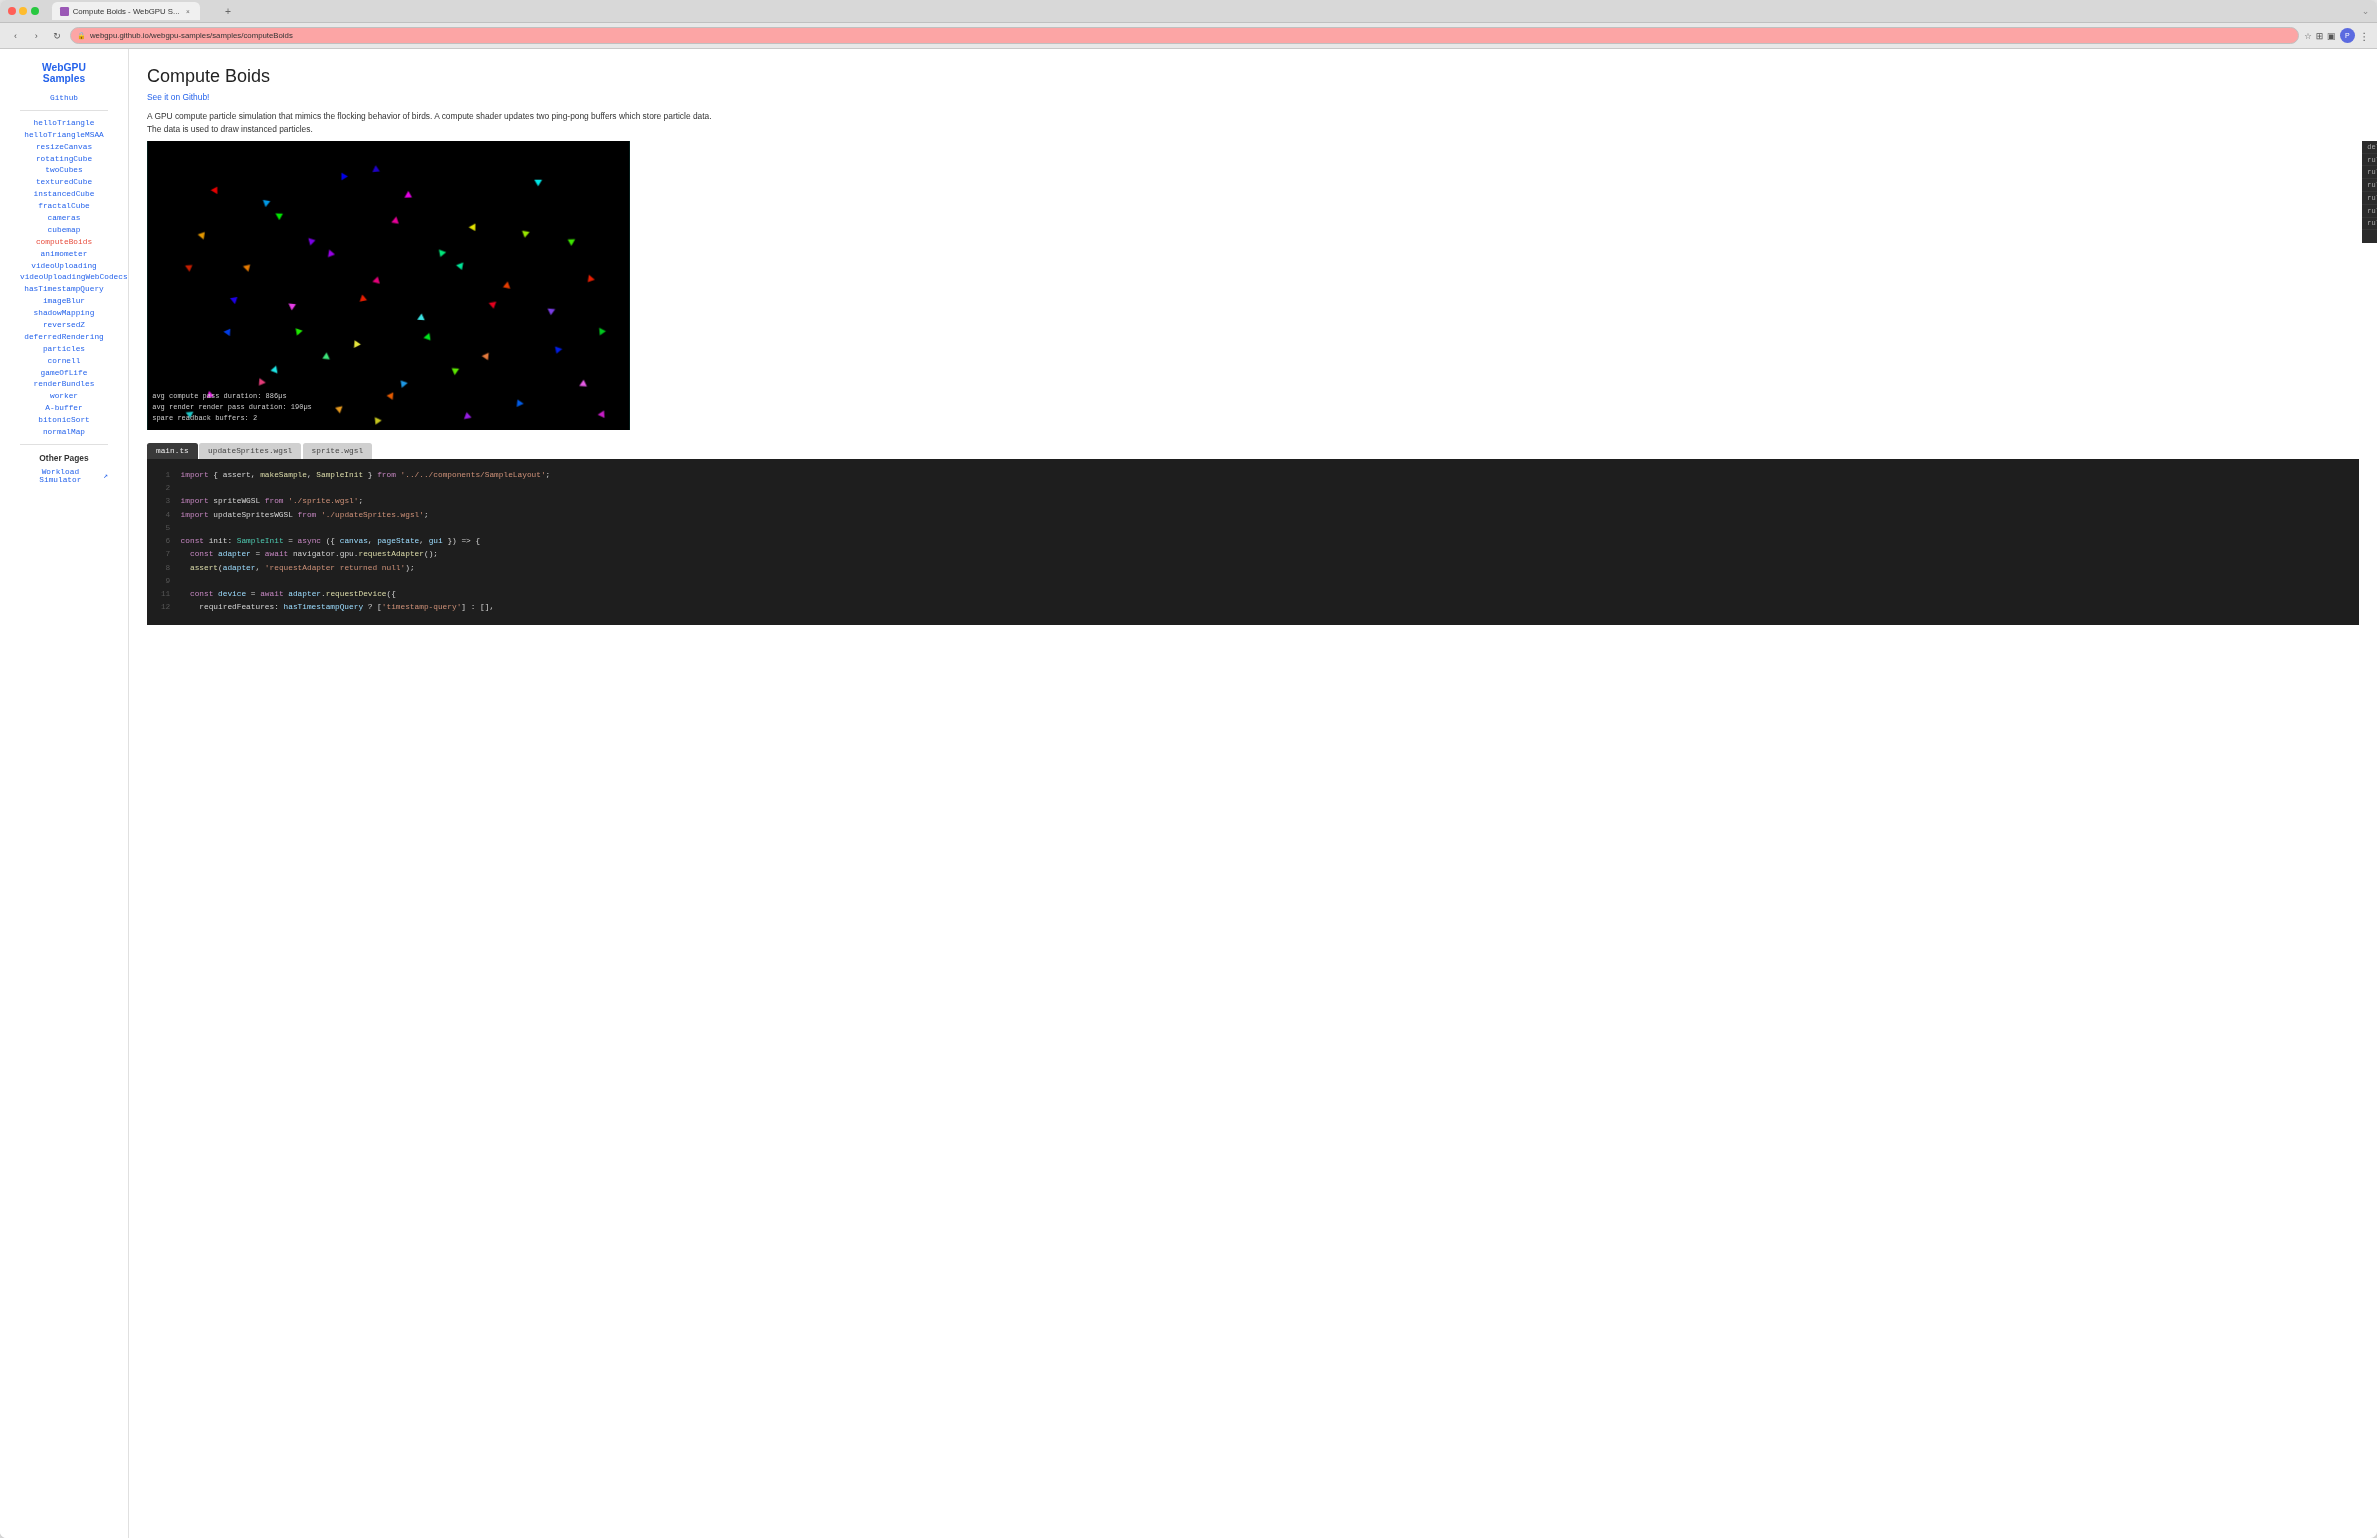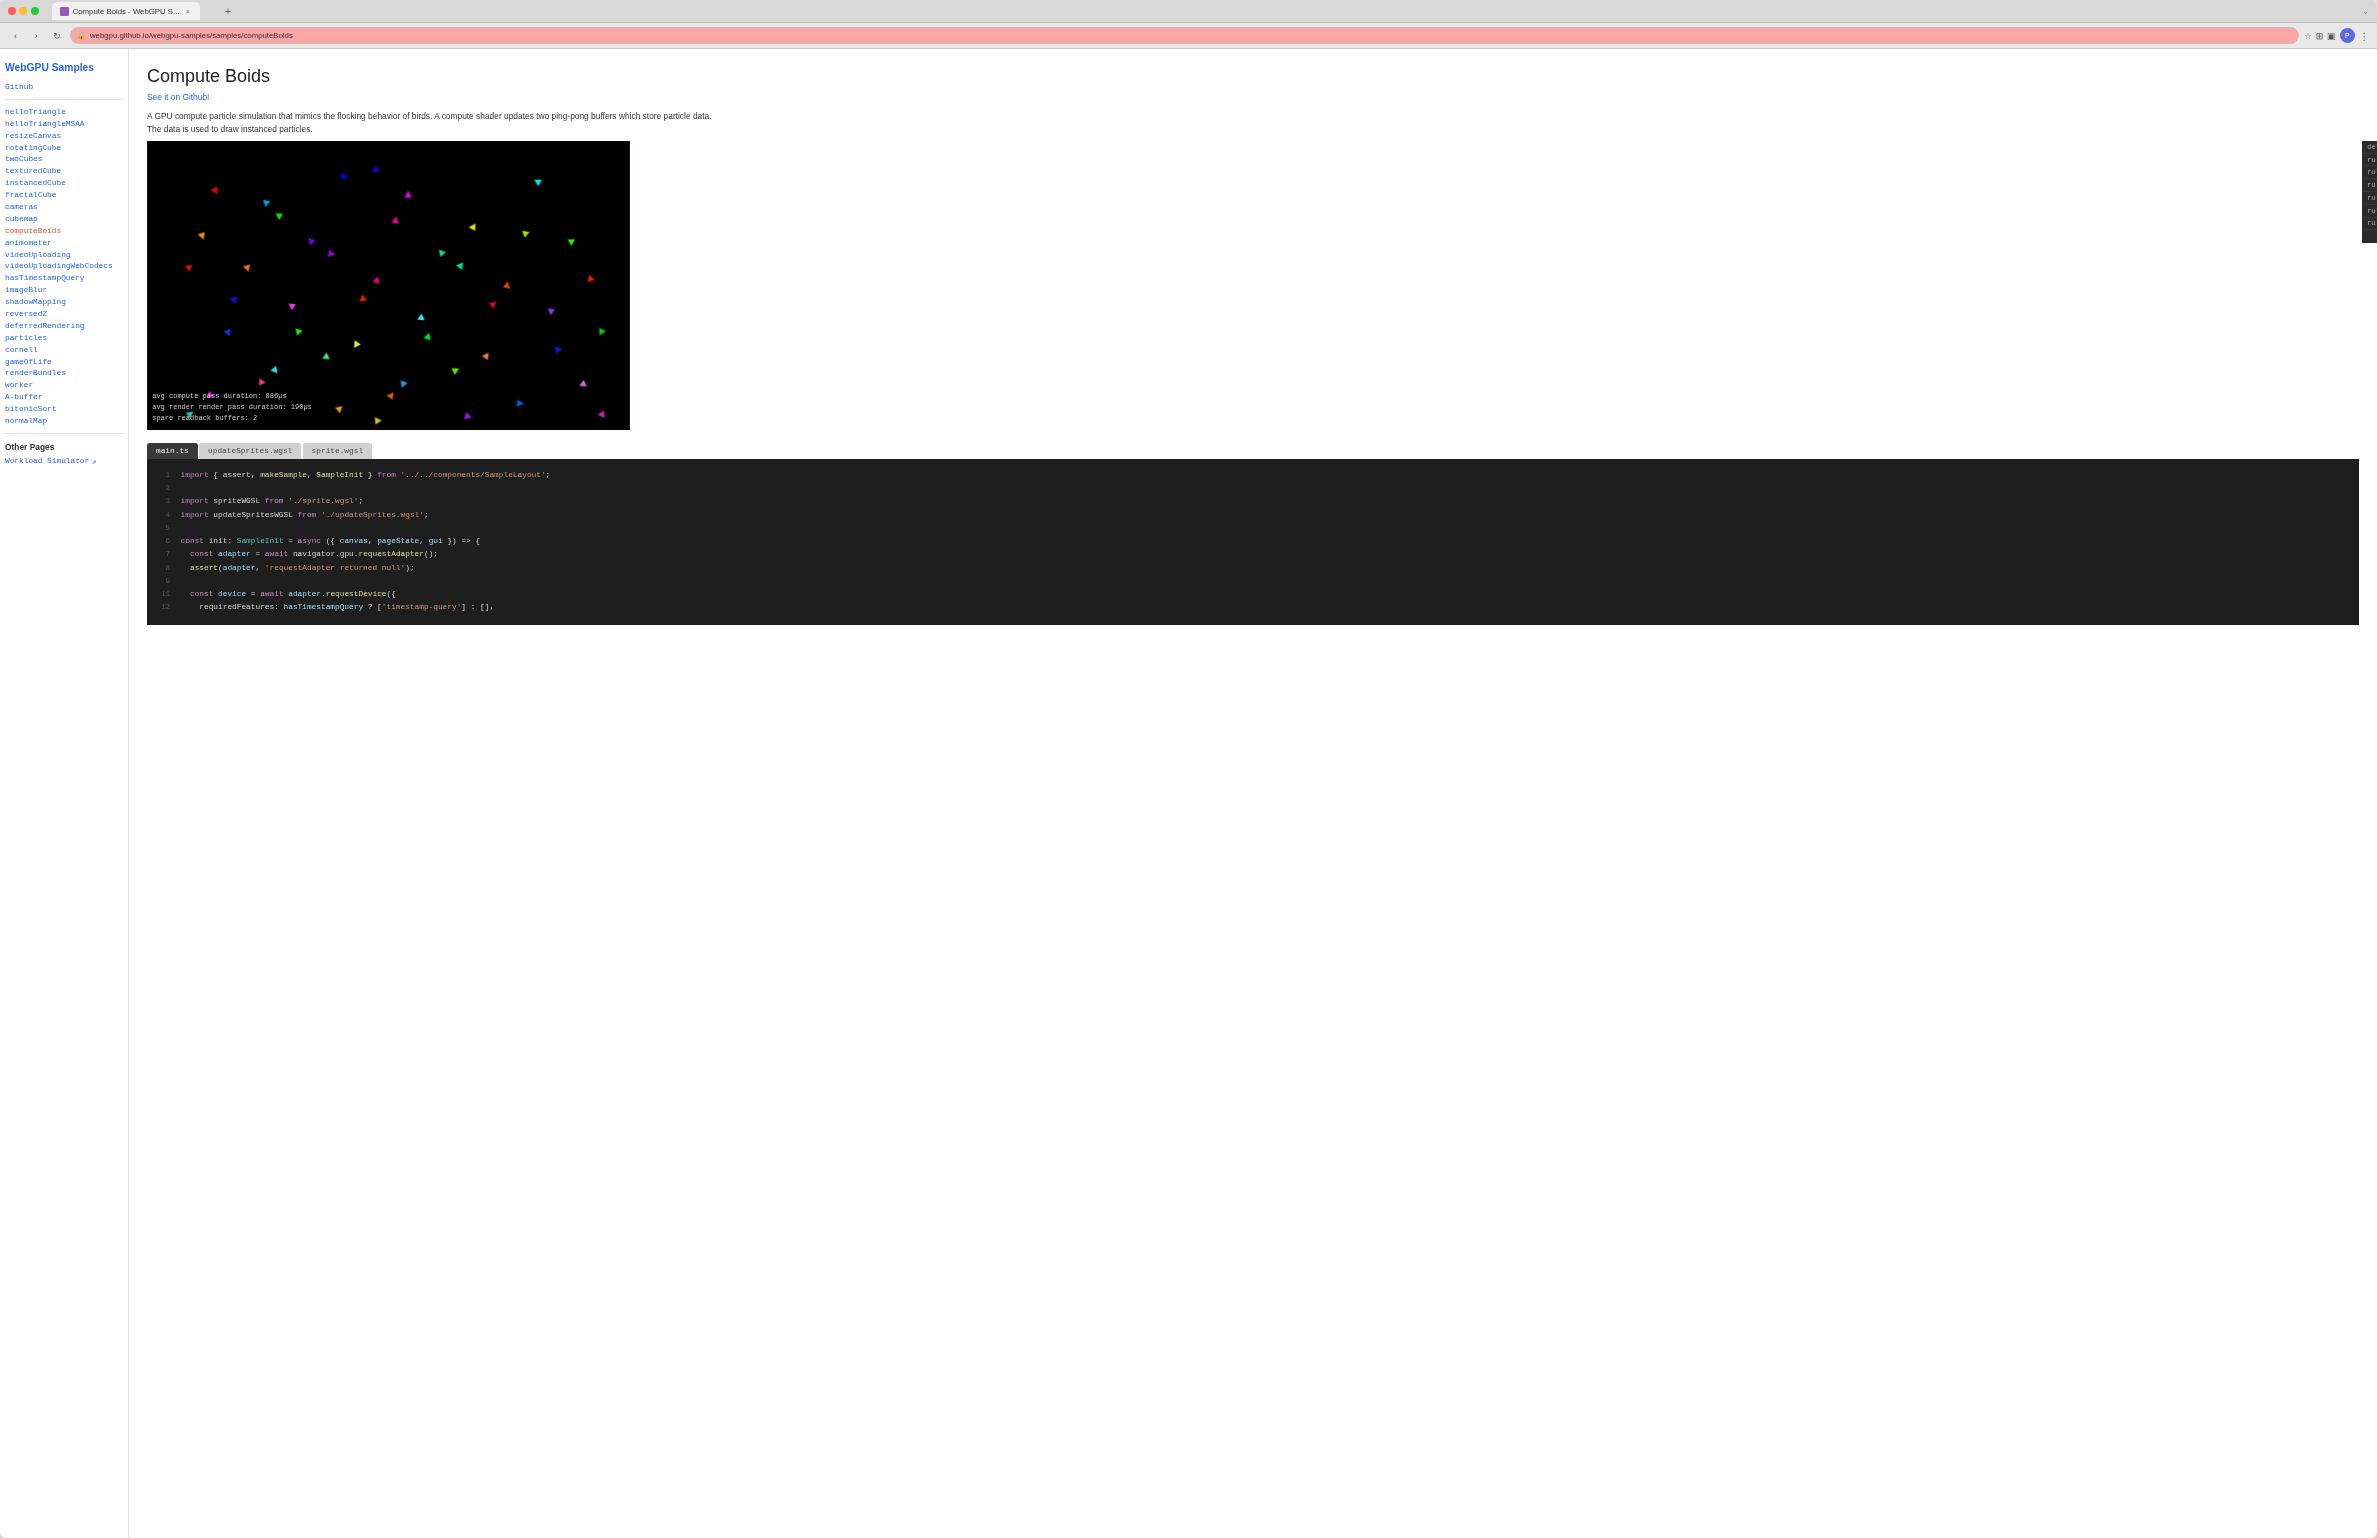--- a/index.html
+++ b/index.html
@@ -146,23 +146,24 @@
     .page-layout {
       display: flex;
       background: #fff;
       min-height: calc(100vh - 49px);
     }
 
     
     .sidebar {
       width: 129px;
       min-width: 129px;
-      padding: 13px 5px;
+      padding: 13px 20px;
       border-right: 0.6px solid #e0e0e0;
       background: #fff;
+      text-align: center;
     }
 
     .sidebar-title {
       color: #2563eb;
       font-size: 10.3px;
       font-weight: 600;
       margin-bottom: 10.3px;
       font-family: -apple-system, BlinkMacSystemFont, sans-serif;
     }
 
@@ -237,21 +238,21 @@
 
     
     .canvas-container {
       position: relative;
       display: inline-block;
     }
 
     .simulation-canvas {
       width: 483px;
       height: 289px;
-      background: #a21caf;
+      background: #0f766e;
       display: block;
       position: relative;
       overflow: hidden;
     }
 
     .canvas-overlay-stats {
       position: absolute;
       bottom: 5.2px;
       left: 5.2px;
       color: #ccc;

